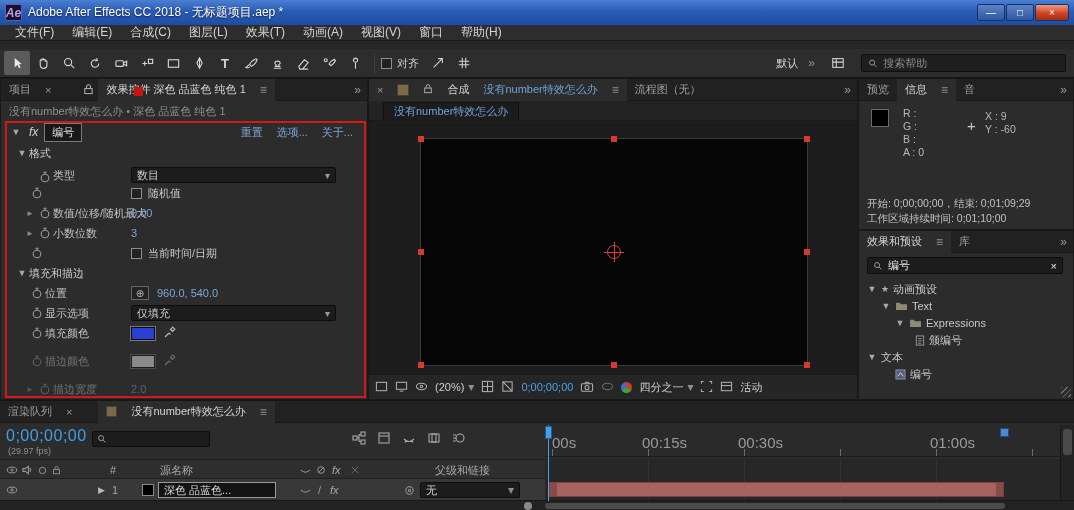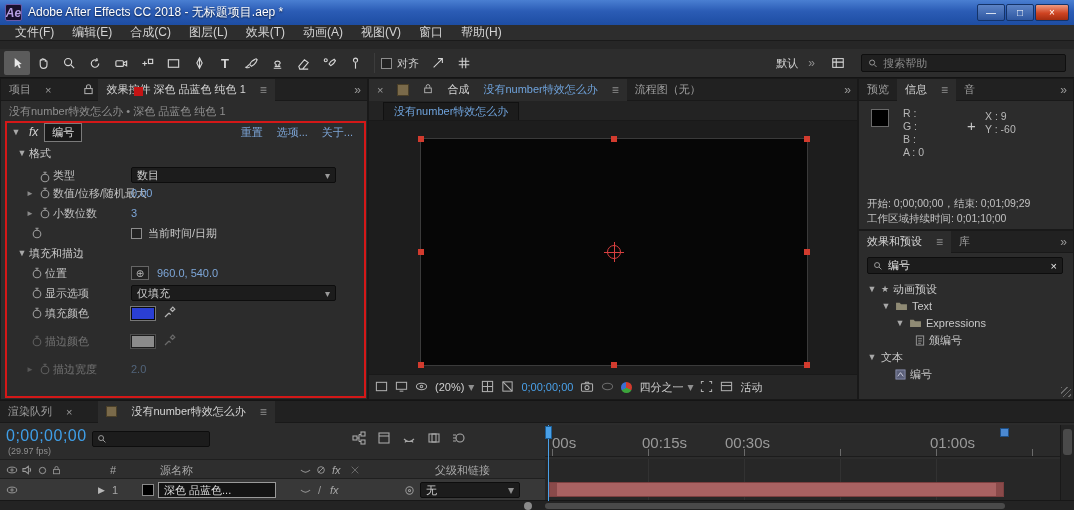--- a/index.html
+++ b/index.html
@@ -327,20 +327,32 @@
           </svg>
         </span>
       <span class="pname">类型</span>
       <div class="valcol">
           <div class="dd">
             <span>数目</span>
             <span class="chv">▾</span>
           </div>
         </div>
     </div>
+    <div class="prow" style="padding-left:28px;">
+      <span class="sw">
+          <svg width="12" height="12" viewBox="0 0 12 12">
+            <circle cx="6" cy="7" r="3.8"></circle>
+            <path d="M6 1.2 V3 M4.4 1.2 h3.2"></path>
+          </svg>
+        </span>
+      <div class="valcol">
+          <span class="cb"></span>
+          <span style="margin-left:6px;">随机值</span>
+        </div>
+    </div>
     <div class="prow" style="padding-left:14px;">
       <span class="tw2">►</span>
       <span class="sw">
           <svg width="12" height="12" viewBox="0 0 12 12">
             <circle cx="6" cy="7" r="3.8"></circle>
             <path d="M6 1.2 V3 M4.4 1.2 h3.2"></path>
           </svg>
         </span>
       <span class="pname">数值/位移/随机最大</span>
       <div class="valcol">
@@ -683,21 +695,21 @@
           </svg></span>
       <span style="margin-left:130px;"><svg width="14" height="14" viewBox="0 0 14 14">
             <path d="M1 12 C4 12 4 3 7 3 s3 8 6 8"></path>
             <circle cx="7" cy="3" r="1.2"></circle>
           </svg></span>
     </div>
 
     <div class="ruler">
       <span class="rlab" style="left:7px;">00s</span>
       <span class="rlab" style="left:97px;">00:15s</span>
-      <span class="rlab" style="left:180px;">00:30s</span>
+      <span class="rlab" style="left:193px;">00:30s</span>
       <span class="rlab" style="left:289px;margin-top:36px;">00:45s</span>
       <span class="rlab" style="left:385px;">01:00s</span>
       <span class="rtick" style="left:7px;"></span>
         <span class="rtick" style="left:103px;"></span>
       <span class="rtick" style="left:199px;"></span>
         <span class="rtick" style="left:295px;"></span>
       <span class="rtick" style="left:391px;"></span>
         <span class="rtick" style="left:487px;"></span>
     </div>
     <div class="wa-end"></div>

